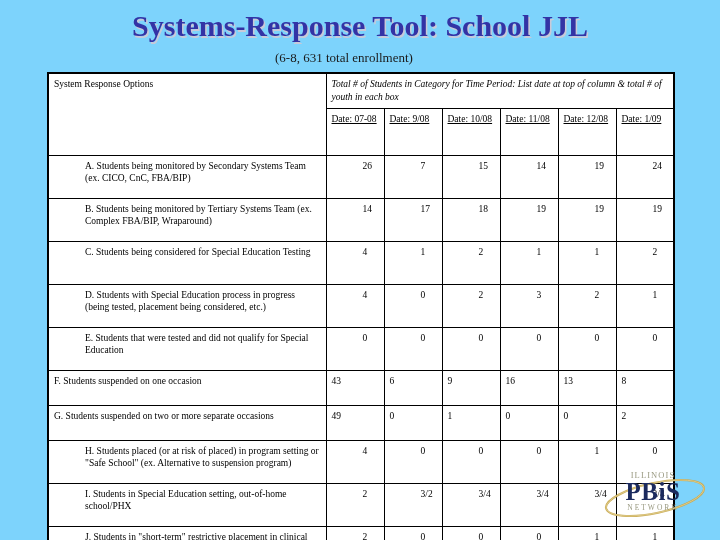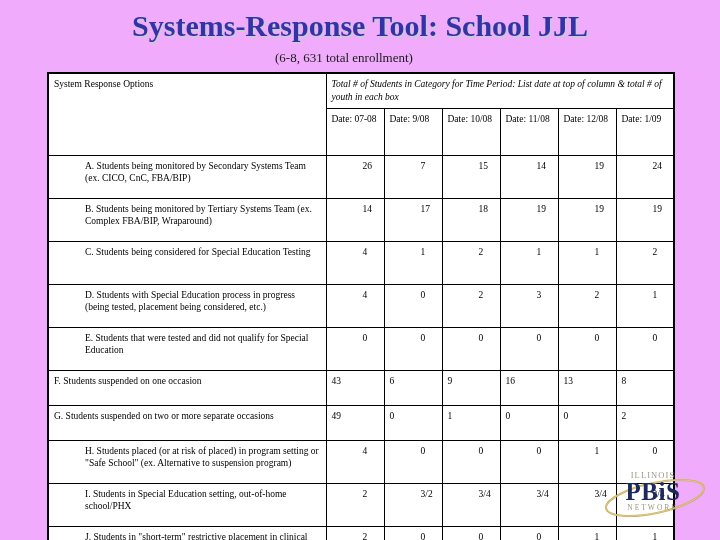--- a/index.html
+++ b/index.html
@@ -11,21 +11,21 @@
     width: 720px;
     height: 540px;
     overflow: hidden;
     font-family: "Liberation Serif", "DejaVu Serif", serif;
     position: relative;
   }
   #slide {
     position: relative;
     width: 720px;
     height: 540px;
-    background: #f0abfc;
+    background: #7dd3fc;
   }
   
   .title {
     position: absolute;
     top: 9px;
     left: 0;
     width: 720px;
     text-align: center;
     font-family: "Liberation Serif", "DejaVu Serif", serif;
     font-weight: bold;
@@ -93,20 +93,21 @@
     padding: 7px 10px;
     line-height: 1.45;
     vertical-align: middle;
     font-style: italic;
   }
   td.date-hdr {
     height: 38px;
     font-size: 9.5px;
     vertical-align: top;
     padding-top: 5px;
+    text-decoration: underline;
   }
   td.cell-num {
     font-size: 11px;
     vertical-align: top;
     padding-top: 6px;
   }
   td.cell-label {
     padding-top: 6px;
     padding-bottom: 6px;
   }

